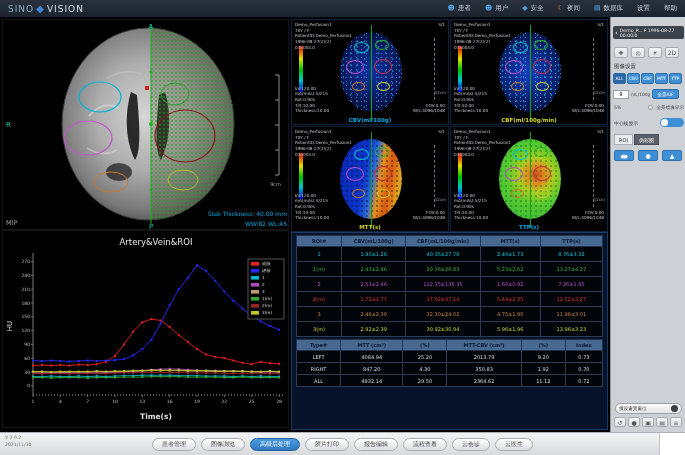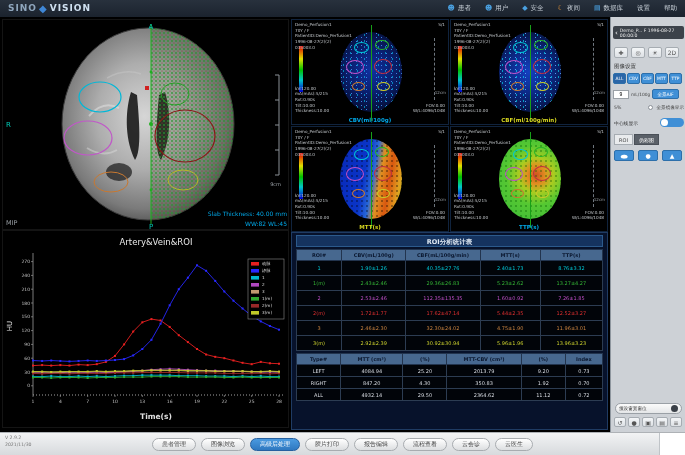--- a/index.html
+++ b/index.html
@@ -1,21 +1,21 @@
 <!DOCTYPE html>
 <html><head>
 <meta charset="utf-8">
 <style>
   *{margin:0;padding:0;box-sizing:border-box}
   html,body{background:#222}
   #app{position:relative;width:685px;height:455px;background:#000;font-family:"DejaVu Sans",sans-serif;overflow:hidden}
 
   
   #topbar{position:absolute;left:0;top:0;width:685px;height:17px;background:linear-gradient(#28313d,#1b232e);display:flex;align-items:center;padding:0 8px;z-index:5}
-  #logo{display:flex;gap:2px;font-size:9px;font-weight:bold;letter-spacing:1px}
+  #logo{display:flex;align-items:center;gap:2px;font-size:9px;font-weight:normal;letter-spacing:1px}
   #logo .sino{color:#8fa6bd}
   #logo .diamond{color:#3f87d6;font-size:10px}
   #logo .vision{color:#cfe0f0}
   #top-menu{margin-left:auto;display:flex;align-items:center;gap:14px}
   .menu-item{display:flex;align-items:center;gap:3px;font-size:6.5px;color:#c8d0d8;cursor:pointer}
   .menu-item .mi-icon{font-size:7px;line-height:7px}
 
   
   #workspace{position:absolute;left:0;top:17px;width:685px;height:415px;background:#000}
 
@@ -614,21 +614,20 @@
             <div class="mini-roi" style="left: 34px; top: 27px; width: 18px; height: 15px; border: 1px solid rgb(192, 48, 64);"></div>
             <div class="mini-roi" style="left: 12px; top: 50px; width: 13px; height: 9px; border: 1px solid rgb(200, 120, 48);"></div>
             <div class="mini-roi" style="left: 37px; top: 50px; width: 13px; height: 9px; border: 1px solid rgb(200, 200, 40);"></div>
           </div>
           <div class="midline"></div>
           <div class="plabel" style="color: rgb(0, 168, 232);">TTP(s)</div>
         </div>
       </div>
 
     <div id="tables-panel">
-      <div class="tbl-title">ROI分析统计表</div>
       <div id="roi-table-holder">
           <table class="datatable tbl-roi">
             <colgroup>
               <col style="width: 45px;">
               <col style="width: 64px;">
               <col style="width: 74px;">
               <col style="width: 60px;">
               <col style="width: 62px;">
             </colgroup>
             <thead>

